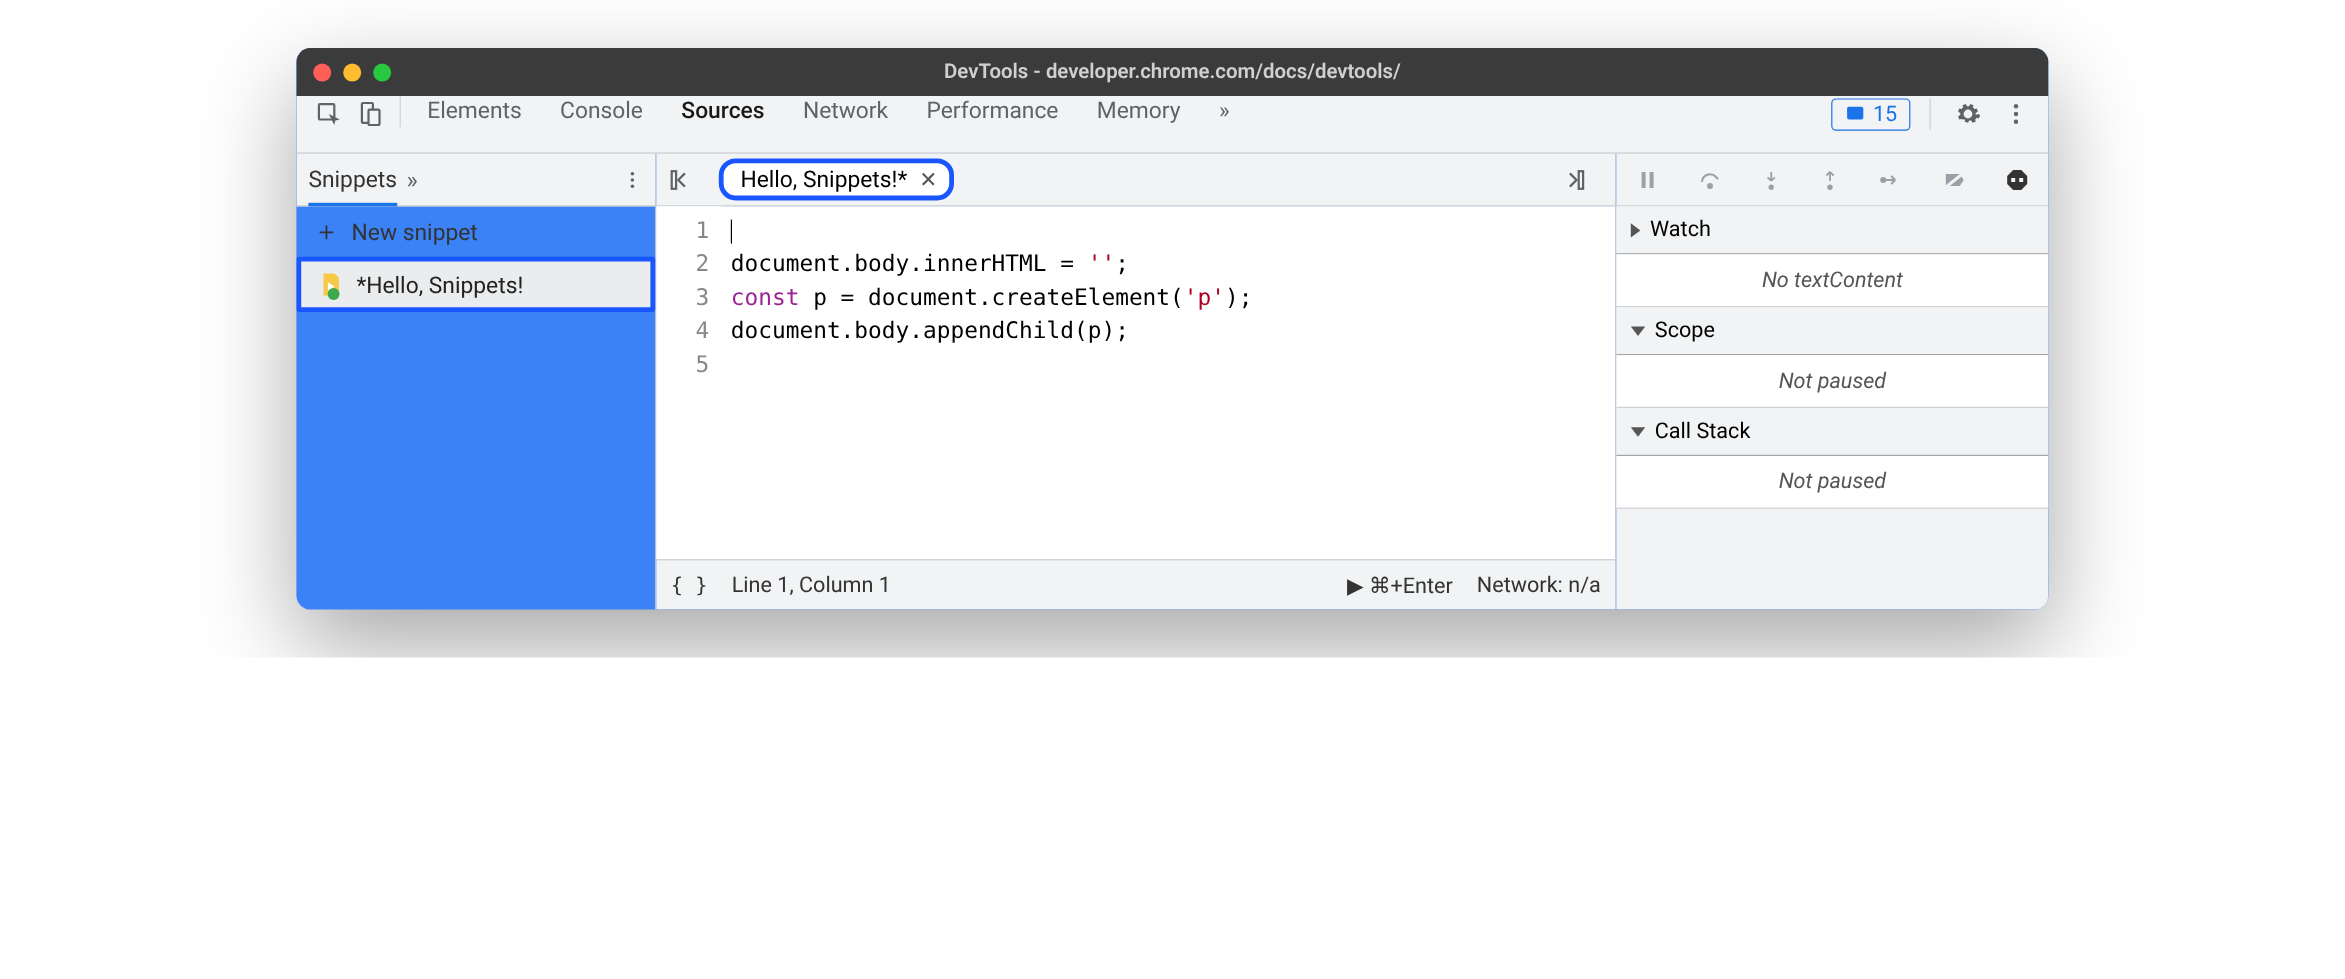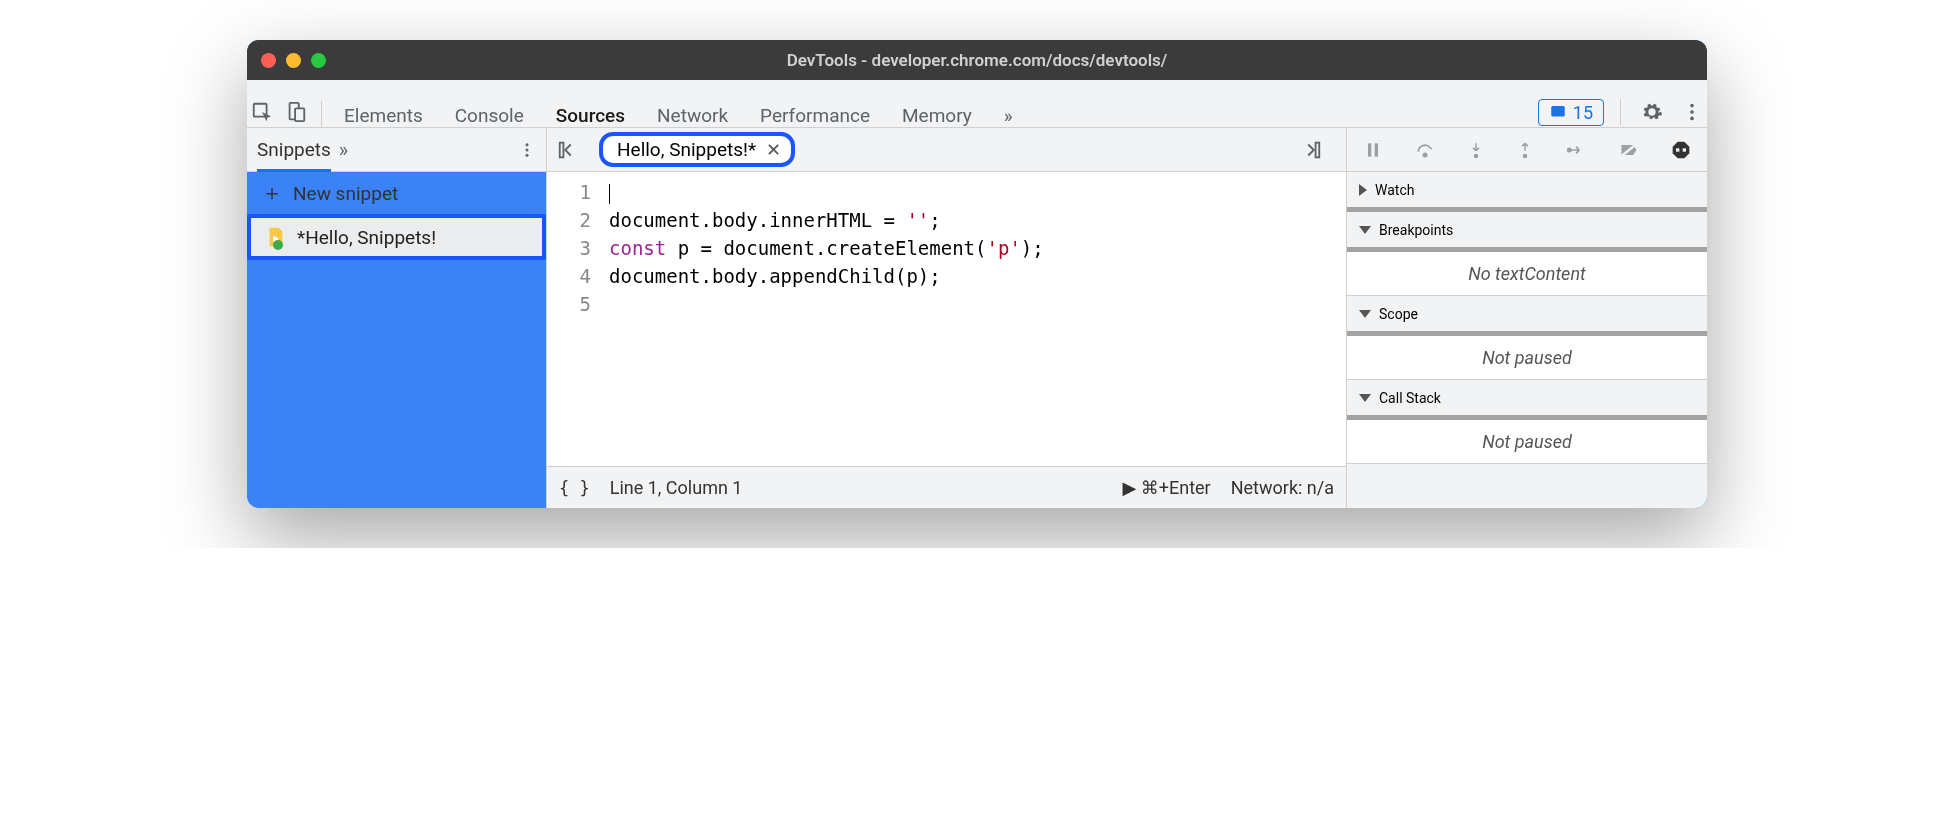--- a/index.html
+++ b/index.html
@@ -42,22 +42,22 @@
     font-size: 17px;
     font-weight: 600;
     width: 100%;
     text-align: center;
   }
   .toolbar {
     background: #f1f3f4;
     border-bottom: 1px solid #d0d0d0;
     height: 48px;
     display: flex;
-    align-items: flex-end;
-    padding: 0 0;
+    align-items: flex-start;
+    padding: 0 12px;
     gap: 4px;
   }
   .tb-icon {
     width: 30px; height: 30px;
     display: flex; align-items: center; justify-content: center;
     color: #5f6368;
   }
   .tb-sep { width:1px; height:26px; background:#cfcfcf; margin:0 6px;}
   .tabs { display:flex; gap: 28px; margin-left: 10px; font-size: 19px; color:#5f6368;}
   .tab { cursor:pointer; padding: 0 2px;}
@@ -130,21 +130,21 @@
     display:flex; align-items:center; gap:20px; padding:0 12px;
     font-size:18px; color:#333;
   }
   .statusbar .grow{flex:1;}
   .pretty { font-family: monospace; font-size:17px;}
   
   .right { width:360px; display:flex; flex-direction:column; background:#f1f3f4;}
   .dbg-tb { height:44px; display:flex; align-items:center; justify-content:space-around; border-bottom:1px solid #d0d0d0;}
   .dbg-tb span { color:#9aa0a6;}
   .dbg-tb .last { color:#333;}
-  .sect-h { height:40px; display:flex; align-items:center; gap:8px; padding:0 12px; font-size:14px; border-bottom:5px solid #a3a3a3; background:#f1f3f4;}
+  .sect-h { height:40px; display:flex; align-items:center; gap:8px; padding:0 12px; font-size:18px; border-bottom:1px solid #a3a3a3; background:#f1f3f4;}
   .sect-b { height:44px; display:flex; align-items:center; justify-content:center; font-style:italic; color:#555; background:#fff; border-bottom:1px solid #d0d0d0; font-size:18px;}
   .tri { display:inline-block; width:0;height:0; }
   .tri.right-t{ border-top:6px solid transparent;border-bottom:6px solid transparent;border-left:8px solid #555;}
   .tri.down-t{ border-left:6px solid transparent;border-right:6px solid transparent;border-top:8px solid #555;}
   svg { display:block;}
 </style>
 </head>
 <body>
 
 <div class="window">
@@ -320,24 +320,20 @@
               <path d="M8 2h8l6 6v8l-6 6H8l-6-6V8z"></path>
               <rect x="6" y="10" width="4" height="4" fill="#f1f3f4"></rect>
               <rect x="14" y="10" width="4" height="4" fill="#f1f3f4"></rect>
             </svg>
           </span>
       </div>
       <div class="sect-h">
           <span class="tri right-t"></span>
           <span>Watch</span>
         </div>
-      <div class="sect-h">
-          <span class="tri down-t"></span>
-          <span>Breakpoints</span>
-        </div>
       <div class="sect-b">No textContent</div>
       <div class="sect-h">
           <span class="tri down-t"></span>
           <span>Scope</span>
         </div>
       <div class="sect-b">Not paused</div>
       <div class="sect-h">
           <span class="tri down-t"></span>
           <span>Call Stack</span>
         </div>

